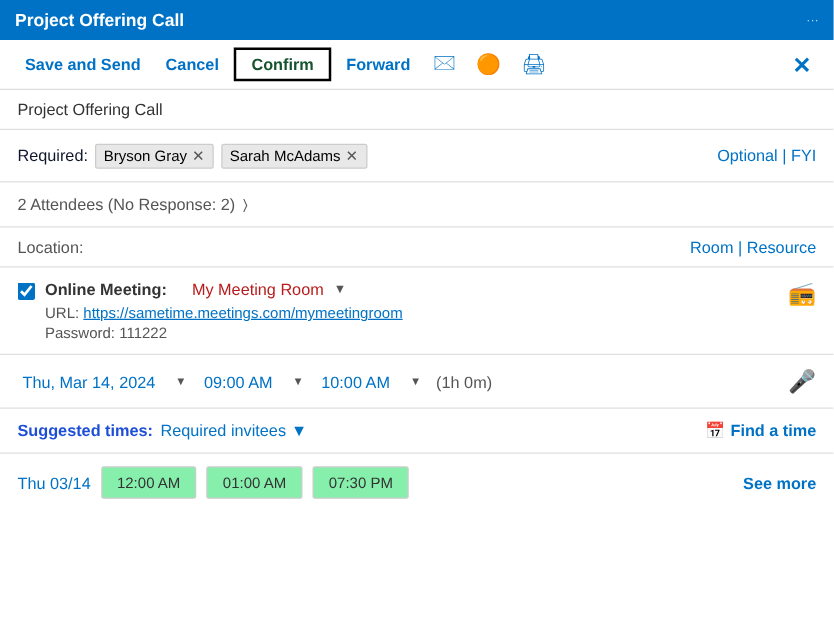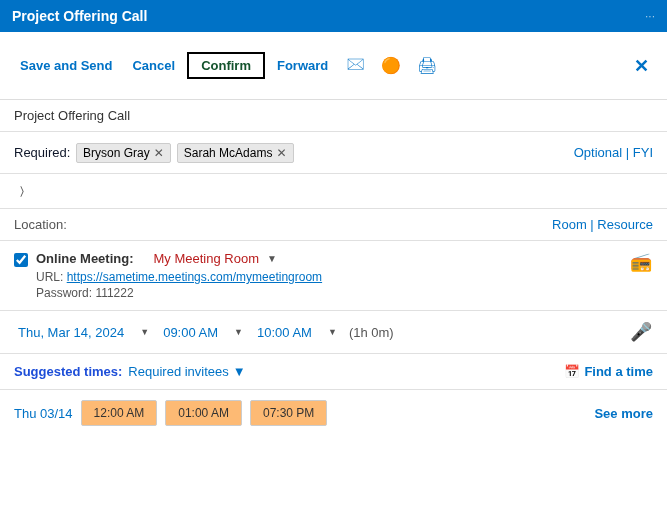--- a/index.html
+++ b/index.html
@@ -32,21 +32,21 @@
     }
 
     
     .toolbar {
       background: #fff;
       border-bottom: 1px solid #ddd;
       padding: 8px 12px;
       display: flex;
       align-items: center;
       gap: 4px;
-      height: 68px;
+      height: 40px;
     }
     .toolbar-btn {
       background: none;
       border: none;
       cursor: pointer;
       font-size: 13px;
       color: #0072c6;
       padding: 4px 8px;
       white-space: nowrap;
       font-weight: 600;
@@ -306,21 +306,21 @@
       align-items: center;
       gap: 8px;
     }
     .date-label {
       color: #0072c6;
       font-size: 13px;
       min-width: 58px;
     }
     .time-slot-btn {
       border: 1px solid #ccc;
-      background: #fdba74;
+      background: #86efac;
       padding: 5px 12px;
       font-size: 12px;
       cursor: pointer;
       border-radius: 2px;
       color: #333;
     }
     .see-more-btn {
       margin-left: auto;
       color: #0072c6;
       background: none;
@@ -370,20 +370,21 @@
       </div>
       <div class="tag">
         <span>Sarah McAdams</span>
         <span class="tag-remove">✕</span>
       </div>
     </div>
     <span class="optional-link">Optional | FYI</span>
   </div>
 
   <div class="attendees-row">
+    <span class="attendees-text">2 Attendees (No Response: 2)</span>
     <span class="chevron-right">〉</span>
   </div>
 
   <div class="location-row">
     <span class="location-label">Location:</span>
     <span class="room-link">Room | Resource</span>
   </div>
 
   <div class="online-meeting-row">
     <div class="checkbox-wrap">

